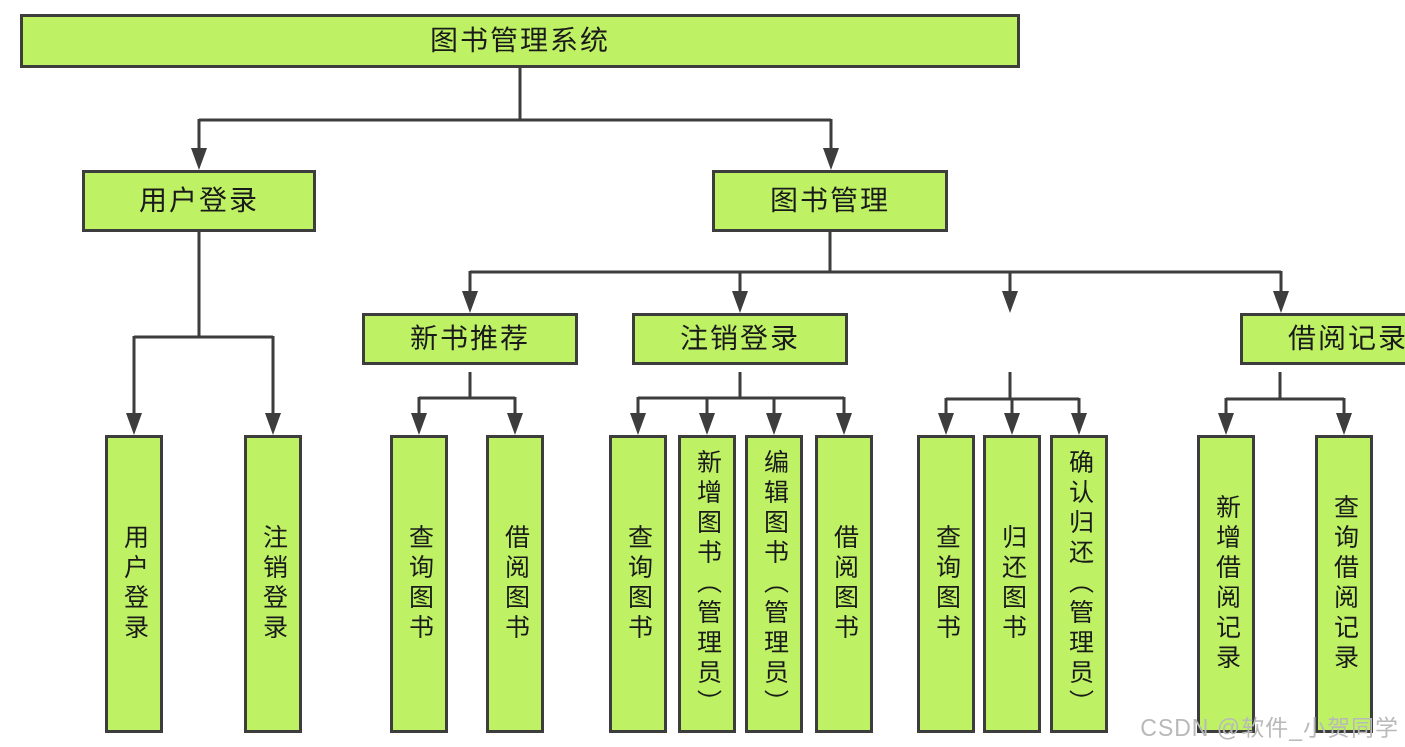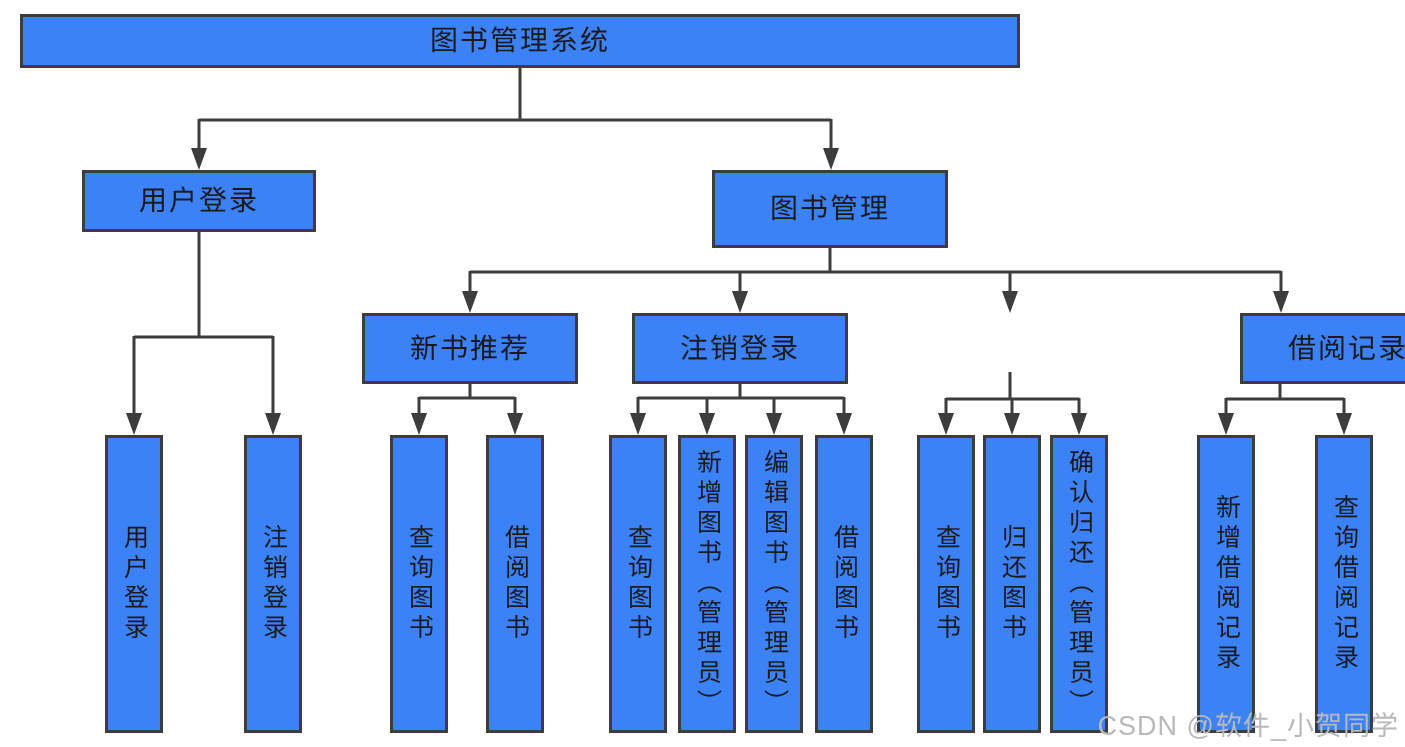--- a/index.html
+++ b/index.html
@@ -22,37 +22,37 @@
 
   .connectors {
     position: absolute;
     left: 0; top: 0;
     width: 1405px; height: 747px;
     z-index: 1;
   }
 
   .box {
     position: absolute;
-    background: #3b82f6;
+    background: #bef264;
     border: 3px solid var(--line);
     color: var(--text);
     display: flex;
     align-items: center;
     justify-content: center;
     z-index: 2;
     line-height: 1;
   }
 
   .hbox { font-size: 28px; letter-spacing: 2px; }
 
   .box-root   { left: 20px;  top: 14px;  width: 1000px; height: 54px; }
   .box-l2-a   { left: 82px;  top: 170px; width: 234px;  height: 62px; }
-  .box-l2-b   { left: 712px; top: 170px; width: 236px;  height: 78px; }
+  .box-l2-b   { left: 712px; top: 170px; width: 236px;  height: 62px; }
 
-  .box-l3     { top: 313px; width: 216px; height: 71px; justify-content: center; }
+  .box-l3     { top: 313px; width: 216px; height: 52px; justify-content: center; }
   .box-l3-a   { left: 362px; }
   .box-l3-b   { left: 632px; }
   .box-l3-c   { left: 902px; }
   .box-l3-d   { left: 1240px; }
 
   .vbox {
     top: 435px;
     width: 58px;
     height: 298px;
     writing-mode: vertical-rl;
@@ -71,21 +71,21 @@
   .vb-9  { left: 917px; }
   .vb-10 { left: 983px; }
   .vb-11 { left: 1050px; }
   .vb-12 { left: 1197px; }
   .vb-13 { left: 1315px; }
 
   .watermark {
     position: absolute;
     right: 6px;
     bottom: 4px;
-    font-size: 27px;
+    font-size: 23px;
     color: var(--watermark);
     z-index: 3;
     letter-spacing: 1px;
   }
 </style>
 </head>
 <body>
 
 <div class="canvas">
 

